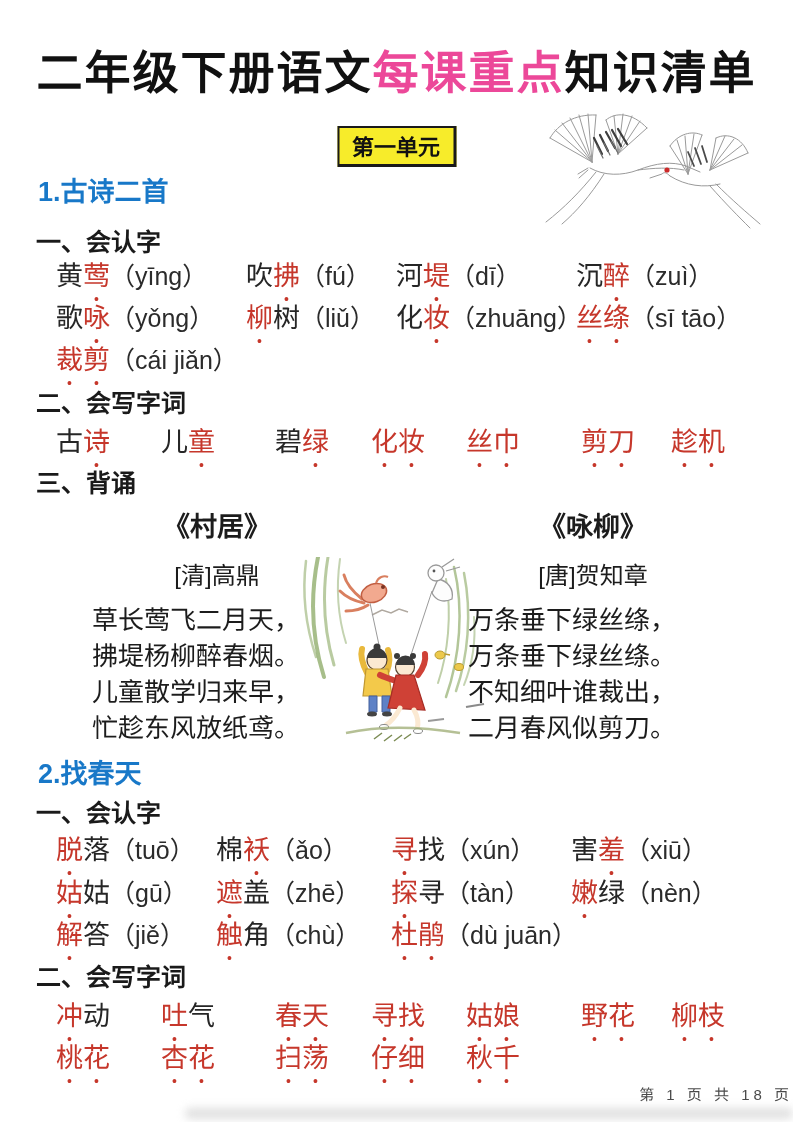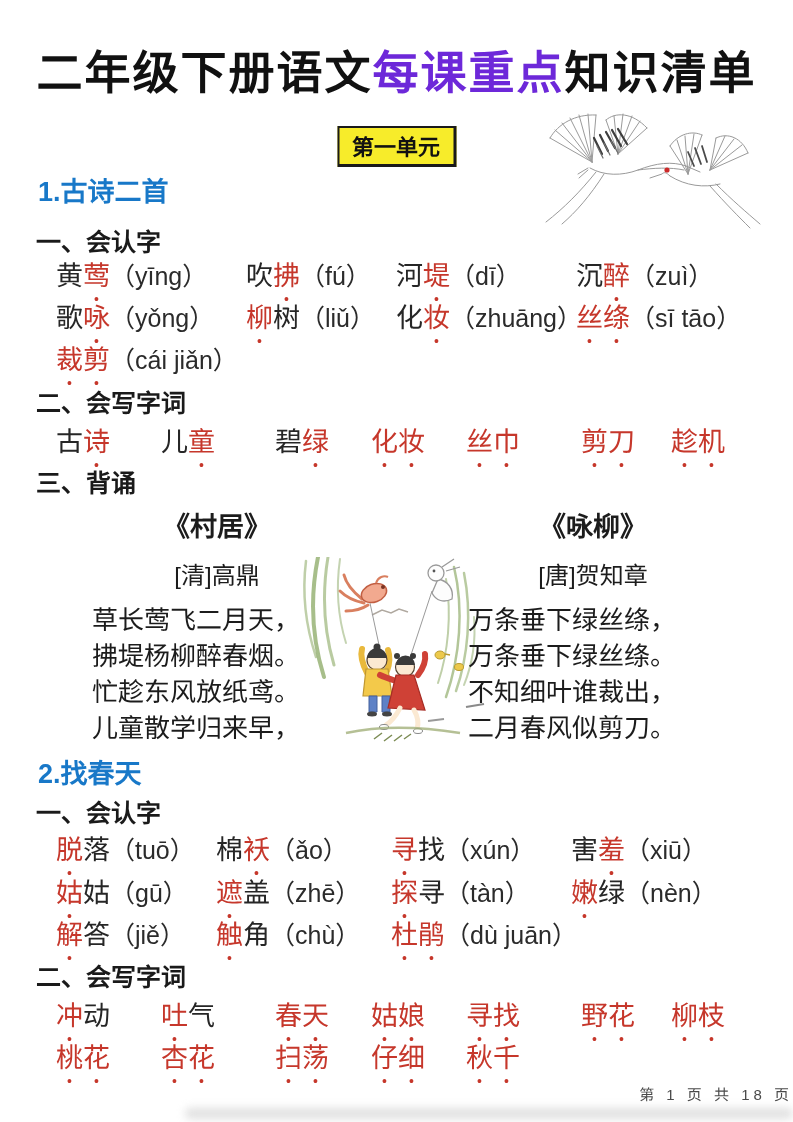--- a/index.html
+++ b/index.html
@@ -8,21 +8,21 @@
     position:relative;width:793px;height:1122px;margin:0 auto;
     background:#ffffff;overflow:hidden;
     font-family:"Liberation Sans",sans-serif;color:#232323;
   }
   
   .main-title{
     position:absolute;top:36px;left:0;width:100%;
     text-align:center;font-size:46px;font-weight:900;letter-spacing:2px;
     color:#111;white-space:nowrap;
   }
-  .main-title .hl{color:#6d28d9;margin-top:44px;}
+  .main-title .hl{color:#ec4899;margin-top:44px;}
   
   .unit-badge{
     position:absolute;top:126px;left:50%;transform:translateX(-50%);
     background:#f7ec2a;border:2px solid #1a1a1a;border-bottom-width:3px;border-right-width:3px;
     font-size:22px;font-weight:700;padding:1px 13px 3px;color:#111;white-space:nowrap;
   }
   
   .cranes{position:absolute;top:112px;left:520px;}
   .kites{position:absolute;left:288px;top:52px;}
   
@@ -145,22 +145,22 @@
 
   <div class="sub-label" style="top:463px">三、背诵</div>
 
   <div class="poems">
     <div class="poem poem-left">
       <div class="poem-title">《村居》</div>
       <div class="poem-author">[清]高鼎</div>
       <div class="poem-lines">
           <div class="poem-line">草长莺飞二月天，</div>
           <div class="poem-line">拂堤杨柳醉春烟。</div>
+          <div class="poem-line">儿童散学归来早，</div>
           <div class="poem-line">忙趁东风放纸鸢。</div>
-          <div class="poem-line">儿童散学归来早，</div>
         </div>
     </div>
 
     <svg class="kites" width="200" height="198" viewBox="0 0 200 198">
 
       <g stroke="#8aa863" fill="none" stroke-linecap="round">
         <path d="M30,0 C22,40 24,82 36,120" stroke-width="4" opacity=".75"></path>
         <path d="M40,0 C34,36 36,74 46,108" stroke-width="3" opacity=".6"></path>
         <path d="M18,4 C14,36 18,70 28,100" stroke-width="2.5" opacity=".55"></path>
         <path d="M52,2 C48,30 50,60 58,86" stroke-width="2" opacity=".5"></path>
@@ -259,22 +259,22 @@
       <span class="word"><span class="seg-r">解</span><span class="seg-k">答</span><span class="pinyin">（jiě）</span></span>
       <span class="word"><span class="seg-r">触</span><span class="seg-k">角</span><span class="pinyin">（chù）</span></span>
       <span class="word"><span class="seg-r">杜鹃</span><span class="pinyin">（dù juān）</span></span>
     </div>
 
   <div class="sub-label" style="top:957px">二、会写字词</div>
   <div class="row cols-w" style="top:996px">
       <span class="word"><span class="seg-r">冲</span><span class="seg-k">动</span></span>
       <span class="word"><span class="seg-r">吐</span><span class="seg-k">气</span></span>
       <span class="word"><span class="seg-r">春天</span></span>
+      <span class="word"><span class="seg-r">寻找</span></span>
       <span class="word"><span class="seg-r">姑娘</span></span>
-      <span class="word"><span class="seg-r">寻找</span></span>
       <span class="word"><span class="seg-r">野花</span></span>
       <span class="word"><span class="seg-r">柳枝</span></span>
     </div>
   <div class="row cols-w" style="top:1038px">
       <span class="word"><span class="seg-r">桃花</span></span>
       <span class="word"><span class="seg-r">杏花</span></span>
       <span class="word"><span class="seg-r">扫荡</span></span>
       <span class="word"><span class="seg-r">仔细</span></span>
       <span class="word"><span class="seg-r">秋千</span></span>
     </div>

